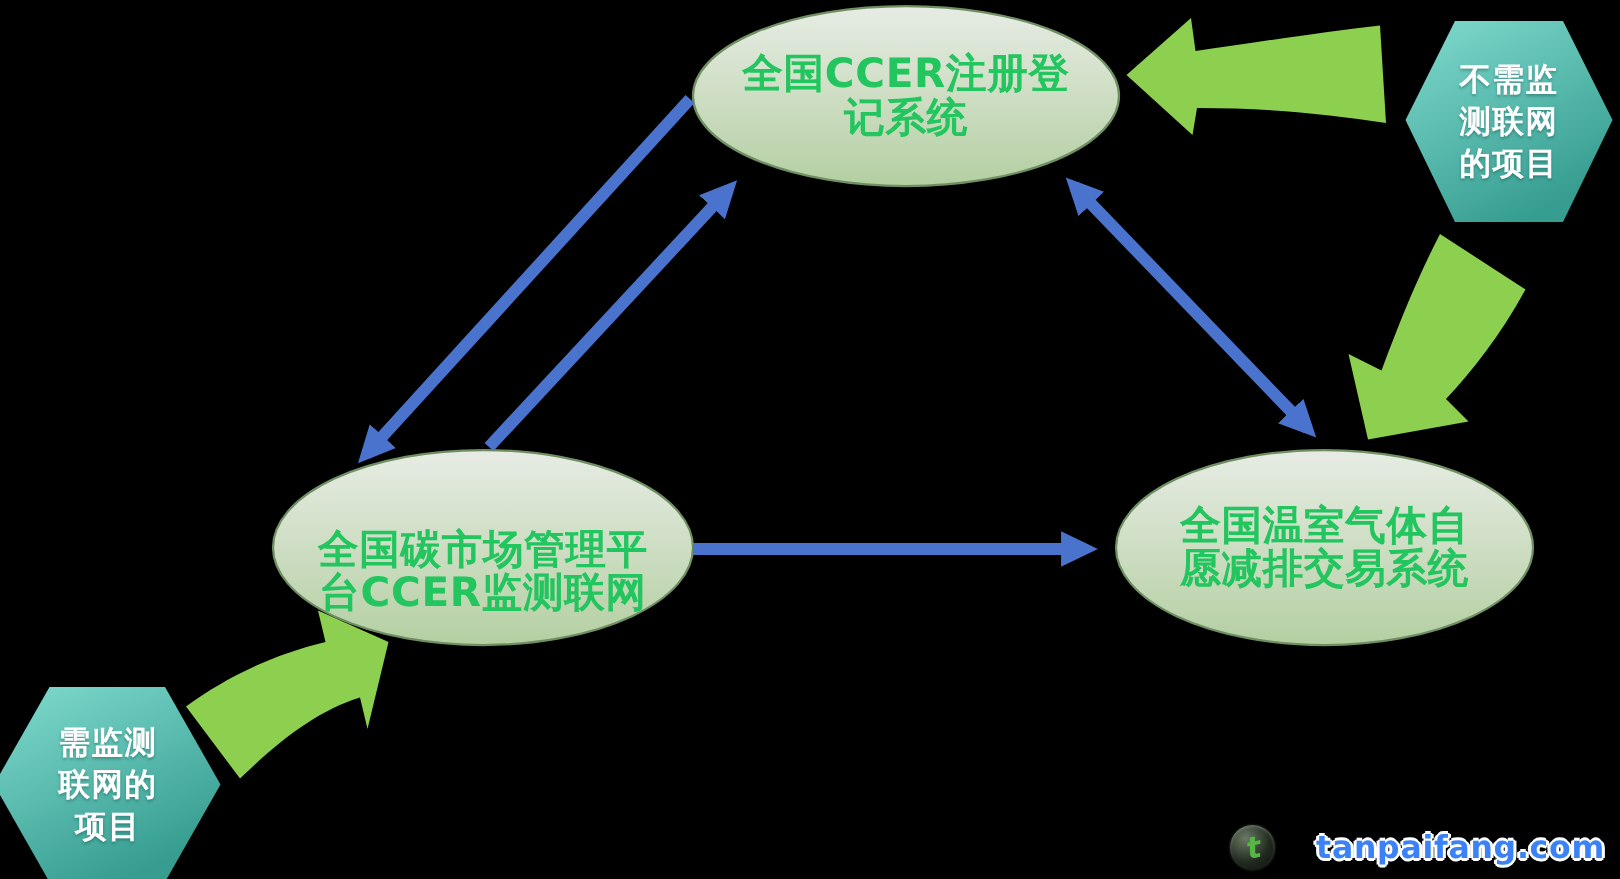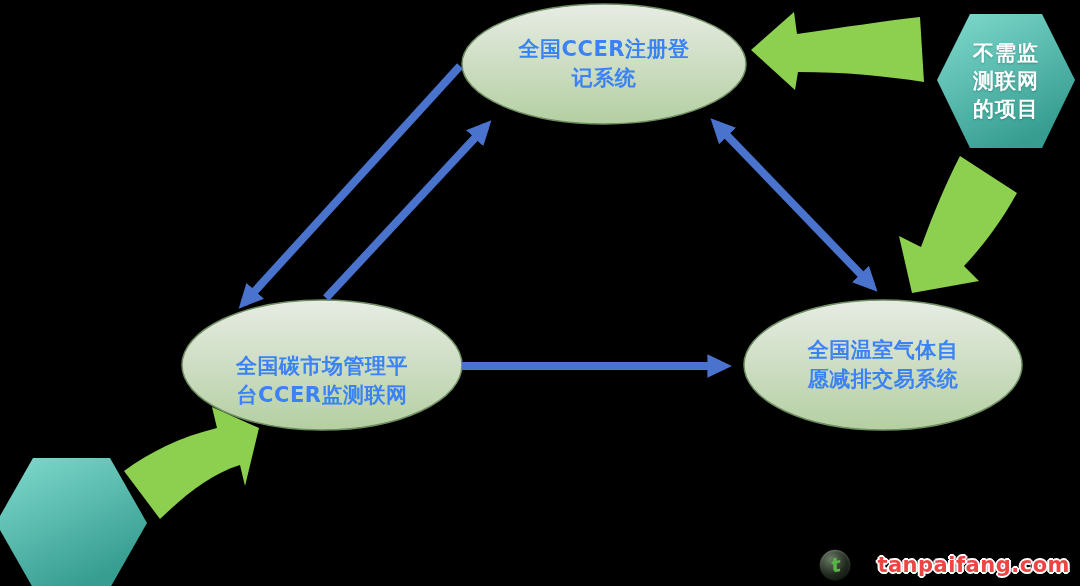--- a/index.html
+++ b/index.html
@@ -5,38 +5,38 @@
   html,body{margin:0;padding:0;background:#000;}
   .stage{
     position:relative;width:1080px;height:586px;background:#000;overflow:hidden;
     font-family:"DejaVu Sans","Liberation Sans",sans-serif;
   }
   .stage svg{position:absolute;left:0;top:0;}
   .label{
     position:absolute;display:flex;align-items:center;justify-content:center;
     text-align:center;white-space:pre-line;font-weight:bold;pointer-events:none;
   }
-  .node-label{color:#3b82f6;font-size:21px;line-height:29px;letter-spacing:0.5px;}
+  .node-label{color:#22c55e;font-size:27px;line-height:29px;letter-spacing:0.5px;}
   .hex-label{color:#fff;font-size:21px;line-height:28px;letter-spacing:1px;
              text-shadow:0 1px 2px rgba(0,60,55,.35);}
   .watermark{
     position:absolute;right:10px;bottom:6px;display:flex;align-items:center;gap:7px;
   }
   .wm-logo{
     width:30px;height:30px;border-radius:50%;
     background:radial-gradient(circle at 35% 30%,#6a7a66,#222b20 55%,#0b100b 95%);
     box-shadow:0 0 0 1px #0c120c, inset 0 1px 2px rgba(255,255,255,.25);
     display:flex;align-items:center;justify-content:center;
   }
   .wm-logo span{
     color:#57b544;font-weight:bold;font-size:20px;line-height:20px;
     transform:rotate(-12deg);font-style:italic;
   }
   .wm-text{
-    font-size:21px;font-weight:800;color:#ef4444;letter-spacing:0.5px;
+    font-size:21px;font-weight:800;color:#3b82f6;letter-spacing:0.5px;
     text-shadow:-2px 0 #fff,2px 0 #fff,0 -2px #fff,0 2px #fff,
                 -1px -1px #fff,1px -1px #fff,-1px 1px #fff,1px 1px #fff;
     padding-left:20px;
   }
 </style>
 </head>
 <body>
 
 <div class="stage">
 
@@ -78,20 +78,23 @@
   <div class="label node-label" style="left:464px;top:28px;width:280px;height:72px;">全国CCER注册登
 记系统</div>
   <div class="label node-label" style="left:182px;top:345px;width:280px;height:72px;">全国碳市场管理平
 台CCER监测联网</div>
   <div class="label node-label" style="left:743px;top:329px;width:280px;height:72px;">全国温室气体自
 愿减排交易系统</div>
 
   <div class="label hex-label" style="left:946px;top:39px;width:120px;height:84px;">不需监
 测联网
 的项目</div>
+  <div class="label hex-label" style="left:2px;top:481px;width:140px;height:84px;">需监测
+联网的
+项目</div>
 
   <div class="watermark">
     <div class="wm-logo">
       <span>t</span>
     </div>
     <span class="wm-text">tanpaifang.com</span>
   </div>
 
 </div>
 

